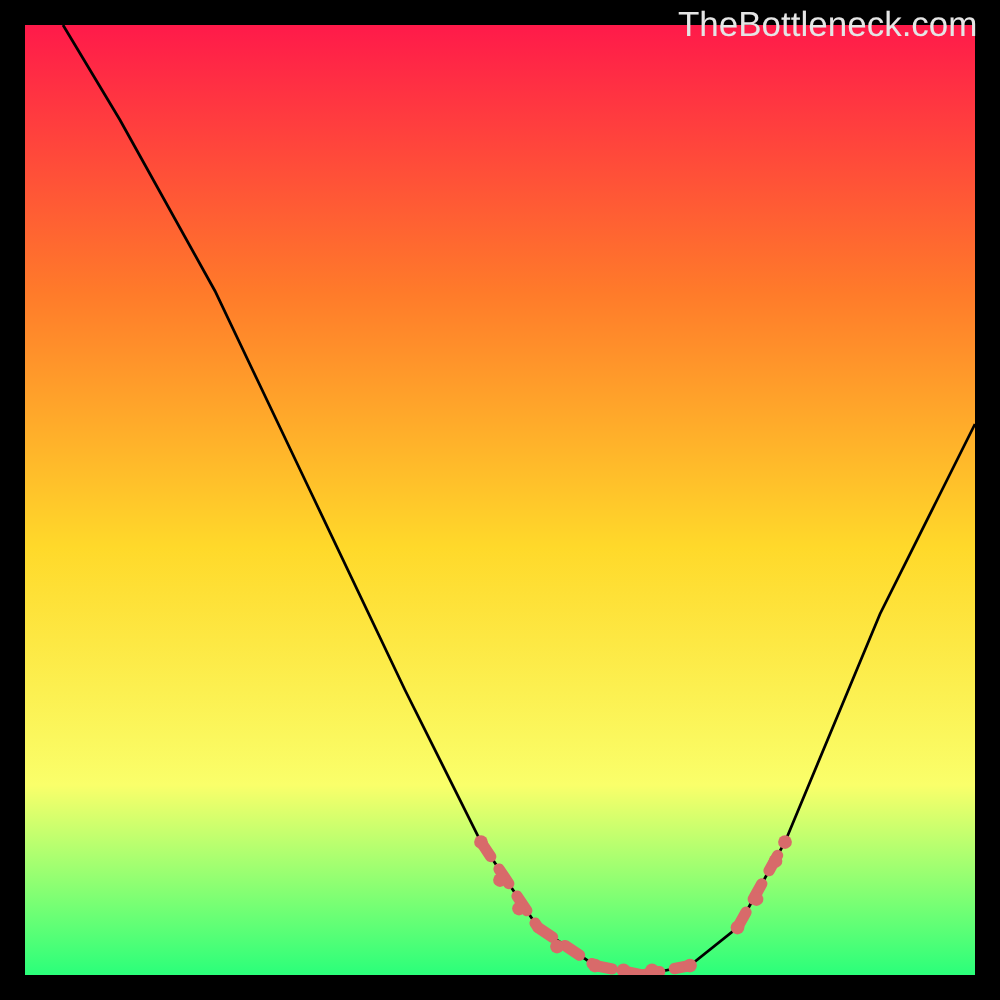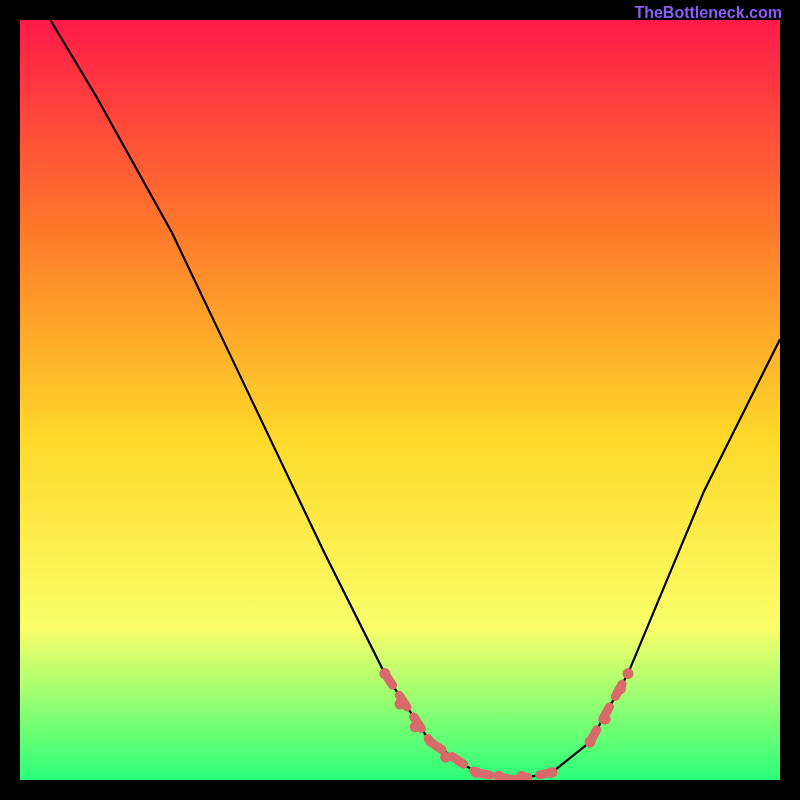--- a/index.html
+++ b/index.html
@@ -16,23 +16,23 @@
     position: absolute;
     top: 20px;
     left: 20px;
     width: 760px;
     height: 760px;
   }
   .watermark {
     position: absolute;
     top: 4px;
     right: 18px;
-    color: #8b5cf6;
-    font-size: 16px;
-    font-weight: 700;
+    color: #e5e5e5;
+    font-size: 28px;
+    font-weight: 400;
     z-index: 10;
   }
   svg {
     display: block;
   }
 </style>
 </head>
 <body>
 
 <div class="watermark">TheBottleneck.com</div>

